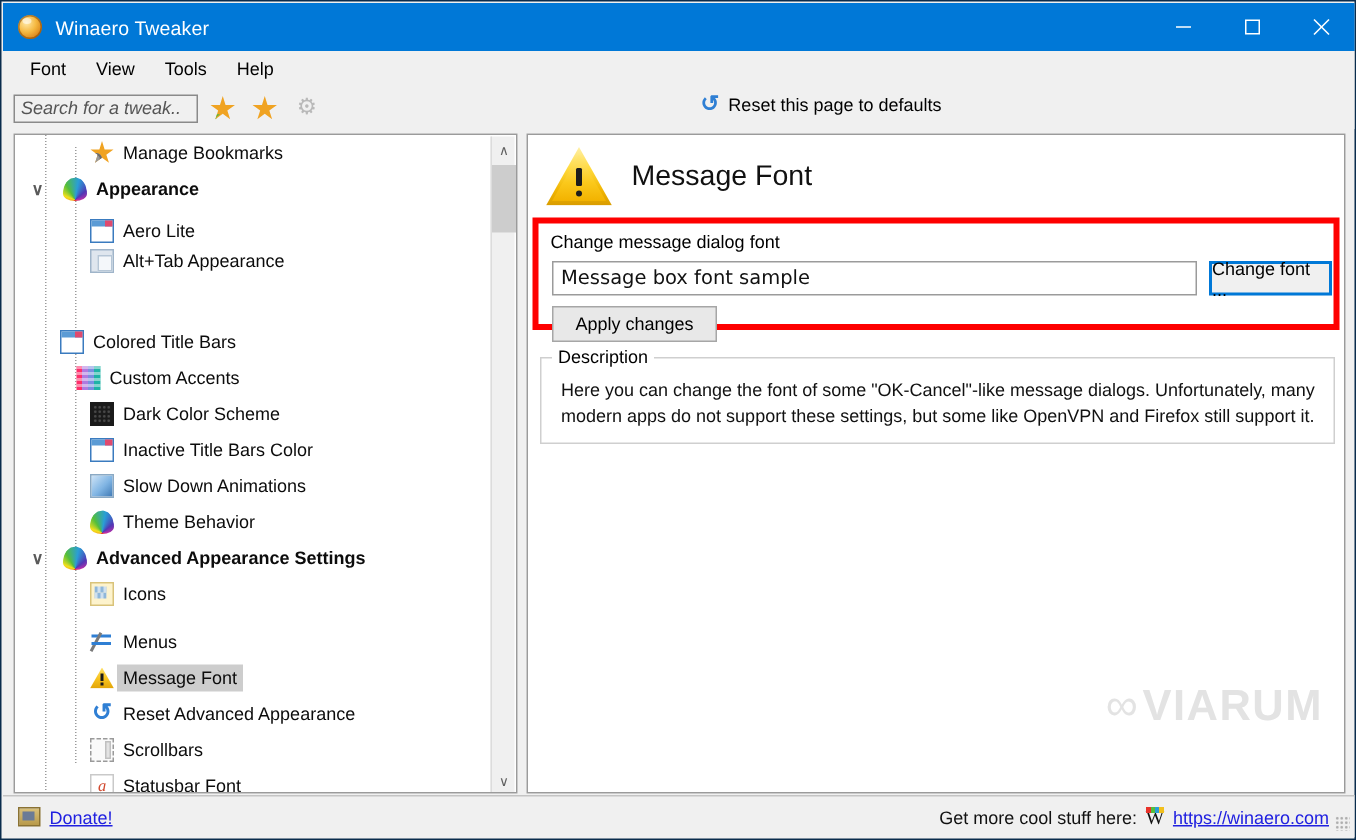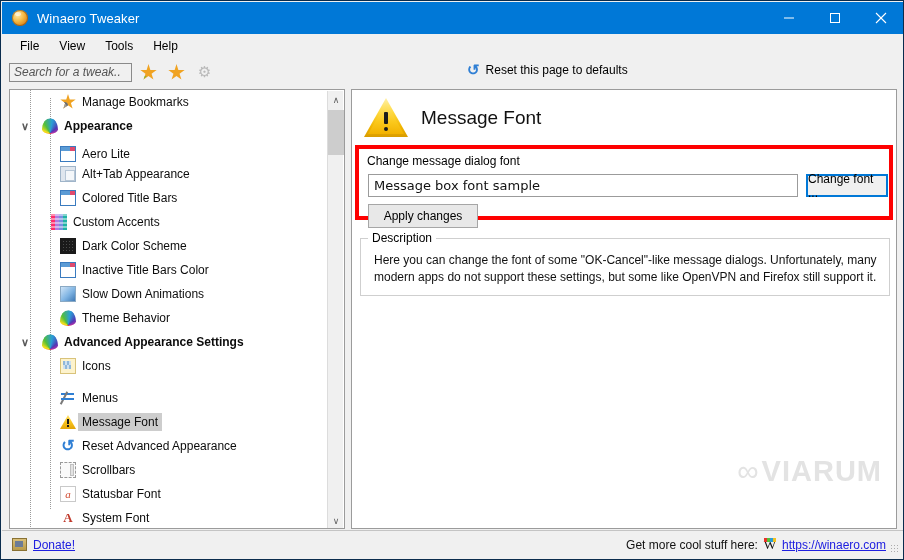--- a/index.html
+++ b/index.html
@@ -328,21 +328,21 @@
       <div class="tb-btn">
         <svg width="12" height="12" viewBox="0 0 12 12">
             <line x1="1" y1="1" x2="11" y2="11" stroke="#ffffff" stroke-width="1.1"></line>
             <line x1="11" y1="1" x2="1" y2="11" stroke="#ffffff" stroke-width="1.1"></line>
           </svg>
       </div>
     </div>
   </div>
 
   <div class="menubar">
-    <div class="menu-item">File</div>
+    <div class="menu-item">Font</div>
     <div class="menu-item">View</div>
     <div class="menu-item">Tools</div>
     <div class="menu-item">Help</div>
   </div>
 
   <div class="toolbar">
     <div class="search-box">
       <span>Search for a tweak..</span>
     </div>
     <div class="tool-icon">
@@ -383,21 +383,21 @@
         <span class="tr-ico ic-window pink"></span>
         <span class="tr-label">Aero Lite</span>
       </div>
 
       <div class="tree-row" style="padding-left:40px;">
         <span class="dotline"></span>
         <span class="tr-ico ic-alttab"></span>
         <span class="tr-label">Alt+Tab Appearance</span>
       </div>
 
-      <div class="tree-row" style="padding-left:40px;">
+      <div class="tree-row" style="padding-left:20px;margin-top:30px;">
         <span class="dotline"></span>
         <span class="tr-ico ic-window pink"></span>
         <span class="tr-label">Colored Title Bars</span>
       </div>
 
       <div class="tree-row" style="padding-left:31px;">
         <span class="dotline"></span>
         <span class="tr-ico ic-accents"></span>
         <span class="tr-label">Custom Accents</span>
       </div>

